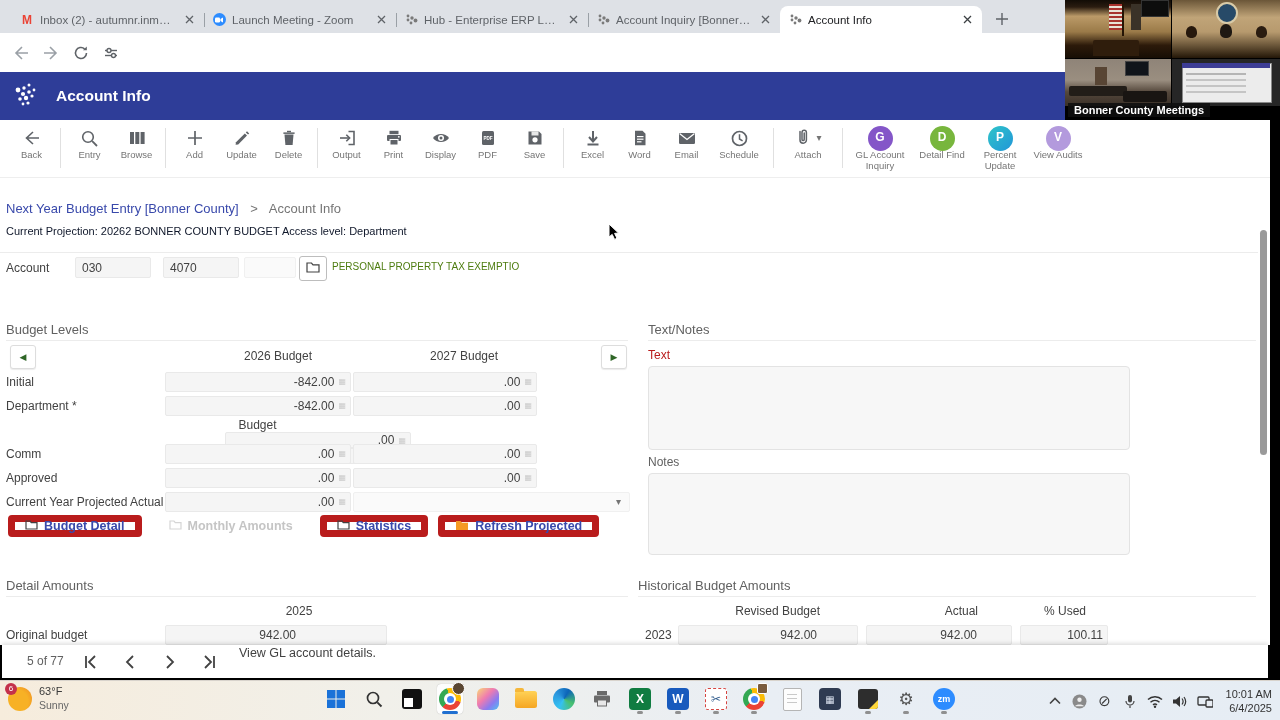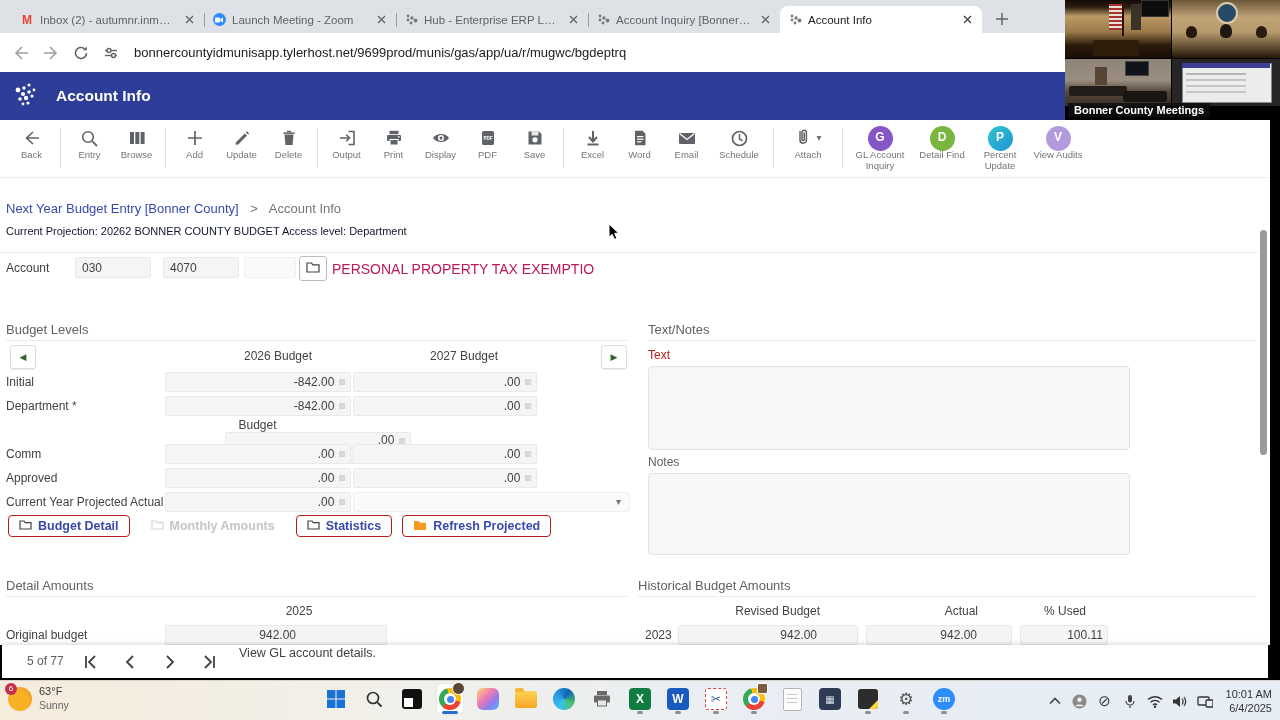--- a/index.html
+++ b/index.html
@@ -34,21 +34,21 @@
   .crumb-link{color:#3949ab;}
   .crumb-sep,.crumb-cur{color:#757575;}
   .projline{position:absolute;left:6px;top:47px;font-size:11px;color:#0f172a;}
   .hdiv{position:absolute;height:1px;background:#ececec;}
   .sectitle{font-size:13px;color:#616161;}
   .fld{background:#f5f5f5;border:1px solid #e9e9e9;border-radius:2px;box-sizing:border-box;display:flex;align-items:center;justify-content:flex-end;font-size:12px;color:#424242;padding-right:4px;}
   .fld .num{text-align:right;}
   .gridic{color:#c9c9c9;font-size:8px;margin-left:4px;flex:0 0 auto;}
   .rowlabel{font-size:12px;color:#424242;}
   .navbtn{width:24px;height:22px;border:1px solid #ddd;border-radius:3px;background:#fff;display:flex;align-items:center;justify-content:center;color:#2f6627;font-size:9px;box-shadow:0 1px 1px rgba(0,0,0,.08);}
-  .actbtn{display:inline-flex;align-items:center;gap:6px;height:22px;padding:0 10px;border:1px solid #b91c1c;border-radius:4px;color:#3949ab;font-weight:bold;font-size:12.5px;background:#fff;box-sizing:border-box;}
+  .actbtn{display:inline-flex;align-items:center;gap:6px;height:22px;padding:0 10px;border:7px solid #b91c1c;border-radius:4px;color:#3949ab;font-weight:bold;font-size:12.5px;background:#fff;box-sizing:border-box;}
   .actbtn.disabled{border-color:transparent;color:#c5c5c5;font-weight:bold;}
   .ta{background:#f7f7f7;border:1px solid #e3e3e3;border-radius:4px;box-sizing:border-box;}
   #scrollthumb{position:absolute;left:1260px;top:52px;width:7px;height:225px;background:#9a9a9a;border-radius:4px;}
   
   #footerbar{position:absolute;left:2px;top:645px;width:1266px;height:33px;background:#ffffff;box-shadow:0 -2px 4px rgba(0,0,0,.12);}
   #footerpos{position:absolute;left:25px;top:9px;font-size:12px;color:#616161;}
   .pgbtn{position:absolute;top:5px;width:24px;height:24px;display:flex;align-items:center;justify-content:center;color:#424242;}
   #footerstatus{position:absolute;left:237px;top:1px;font-size:12.5px;color:#424242;}
   
   #taskbar{position:absolute;left:0;top:680px;width:1280px;height:40px;
@@ -194,21 +194,20 @@
         </svg>
       </div>
     <div class="nav">
         <svg width="16" height="16">
           <line x1="2" y1="5.5" x2="14" y2="5.5" stroke="#5f6368" stroke-width="1.4"></line>
           <circle cx="6" cy="5.5" r="2" fill="#fff" stroke="#5f6368" stroke-width="1.4"></circle>
           <line x1="2" y1="10.5" x2="14" y2="10.5" stroke="#5f6368" stroke-width="1.4"></line>
           <circle cx="10.5" cy="10.5" r="2" fill="#fff" stroke="#5f6368" stroke-width="1.4"></circle>
         </svg>
       </div>
-    <span id="urltext">bonnercountyidmunisapp.tylerhost.net/9699prod/munis/gas/app/ua/r/mugwc/bgdeptrq</span>
   </div>
 
   <div id="appheader">
     <span style="margin-left:12px;display:flex;">
       <svg width="30" height="30" viewBox="0 0 30 30">
           <g fill="#fff">
             <circle cx="6" cy="9" r="2.4"></circle>
             <circle cx="12" cy="7" r="1.7"></circle>
             <circle cx="17" cy="4" r="1.5"></circle>
             <circle cx="11" cy="13" r="2.1"></circle>
@@ -431,21 +430,21 @@
       </div>
     <div class="fld" style="position:absolute;left:163px;top:79px;width:76px;height:21px;justify-content:flex-start;padding-left:6px;">
         <span>4070</span>
       </div>
     <div class="fld" style="position:absolute;left:244px;top:79px;width:52px;height:21px;background:#fafafa;border-color:#f0f0f0;"></div>
     <div style="position:absolute;left:299px;top:78px;width:26px;height:23px;border:1px solid #bdbdbd;border-radius:3px;display:flex;align-items:center;justify-content:center;background:#fff;">
       <span><svg width="14" height="12">
             <path d="M1 2 H5.5 L7 3.8 H13 V11 H1 Z" fill="none" stroke="#424242" stroke-width="1.2"></path>
           </svg></span>
     </div>
-    <span style="position:absolute;left:332px;top:83px;font-size:14px;color:#be185d;">PERSONAL PROPERTY TAX EXEMPTIO</span>
+    <span style="position:absolute;left:332px;top:83px;font-size:10px;color:#4d7c0f;">PERSONAL PROPERTY TAX EXEMPTIO</span>
 
     <span class="sectitle" style="position:absolute;left:6px;top:144px;">Budget Levels</span>
     <div class="hdiv" style="left:6px;top:162px;width:622px;"></div>
     <div class="navbtn" style="position:absolute;left:10px;top:167px;">
         <span>◀</span>
       </div>
     <span style="position:absolute;left:178px;top:171px;width:200px;text-align:center;font-size:12px;">2026 Budget</span>
     <span style="position:absolute;left:364px;top:171px;width:200px;text-align:center;font-size:12px;">2027 Budget</span>
     <div class="navbtn" style="position:absolute;left:601px;top:167px;">
         <span>▶</span>

